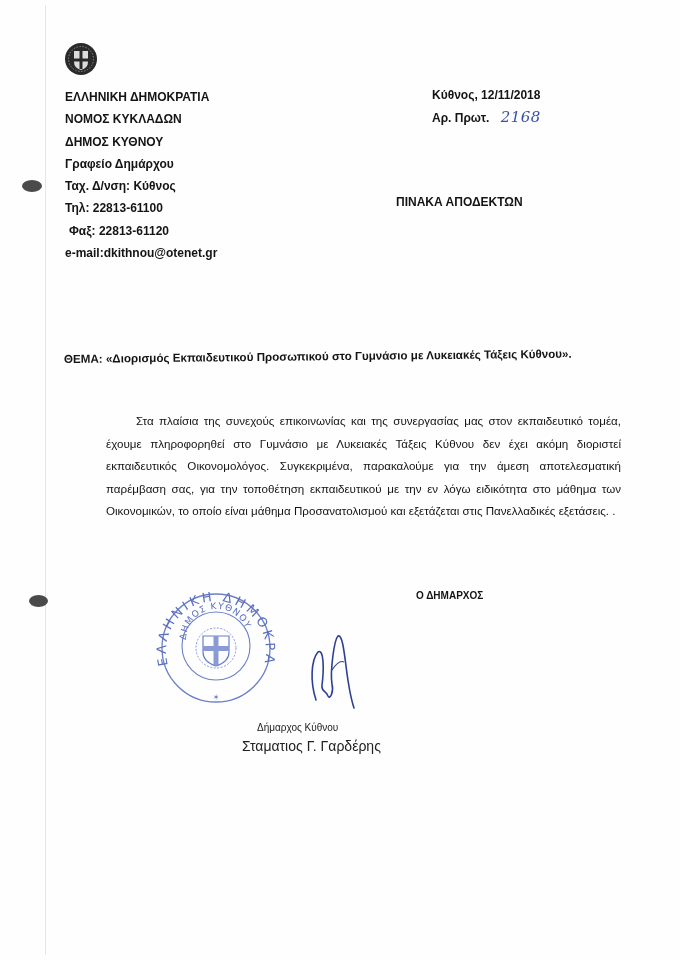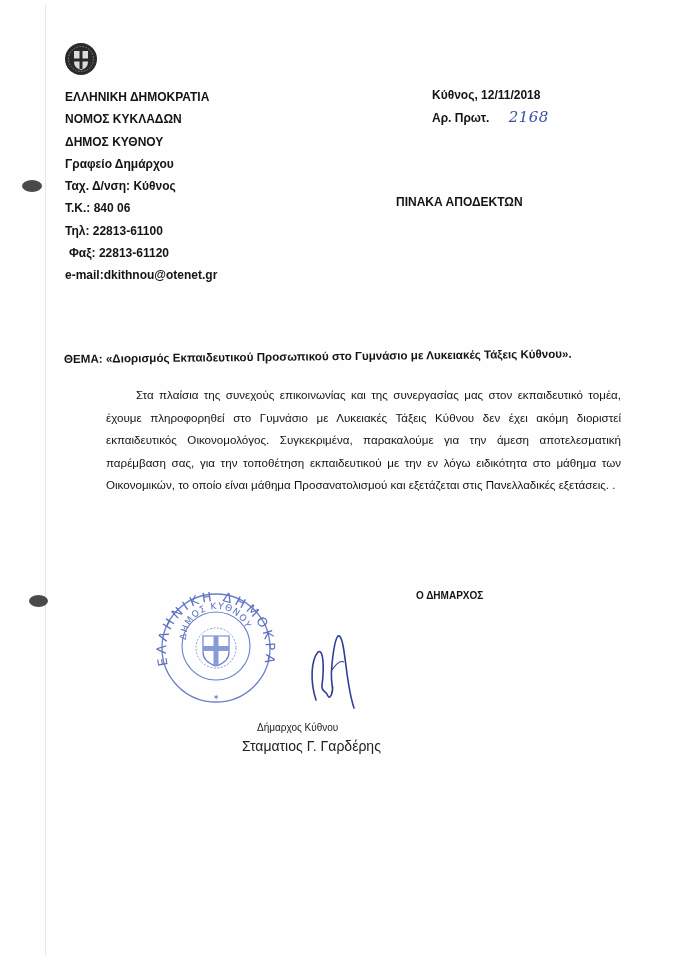--- a/index.html
+++ b/index.html
@@ -18,32 +18,32 @@
 
   .emblem { position: absolute; left: 64px; top: 42px; width: 34px; height: 34px; }
 
   .sender { position: absolute; left: 65px; top: 86px; font-size: 12px; font-weight: bold; line-height: 22.3px; }
   .sender div { white-space: nowrap; }
   .sender .indent { padding-left: 4px; }
 
   .date-block { position: absolute; left: 432px; top: 84px; font-size: 12px; font-weight: bold; line-height: 22px; }
   .protocol-num {
     font-family: "DejaVu Serif", serif; font-style: italic; font-weight: normal;
-    color: #3a4fa8; font-size: 15px; margin-left: 16px; letter-spacing: 0.5px;
+    color: #3a4fa8; font-size: 15px; margin-left: 8px; letter-spacing: 0.5px;
   }
 
   .recipients { position: absolute; left: 396px; top: 190px; font-size: 12px; font-weight: bold; line-height: 24px; }
 
   .subject {
     position: absolute; left: 64px; top: 352px; font-size: 11.6px; font-weight: bold;
     transform: rotate(-0.6deg); transform-origin: left center; white-space: nowrap;
   }
 
   .body-text {
-    position: absolute; left: 108px; top: 384px; width: 513px;
+    position: absolute; left: 108px; top: 410px; width: 513px;
     font-size: 11.6px; line-height: 22.5px; text-align: justify;
   }
   .body-text p { margin: 0; text-indent: 30px; }
   .body-text p.p1 { margin-left: -2px; }
   .body-text p.p2 { margin-top: 2px; }
 
   .mayor-title { position: absolute; left: 416px; top: 590px; font-size: 10px; font-weight: bold; }
 
   .stamp { position: absolute; left: 150px; top: 590px; width: 132px; height: 115px; }
   .signature { position: absolute; left: 306px; top: 630px; width: 52px; height: 80px; }
@@ -66,21 +66,20 @@
     <rect x="15.5" y="9" width="3" height="18" fill="#2a2a2a"></rect>
     <rect x="10" y="16.5" width="14" height="3" fill="#2a2a2a"></rect>
   </svg>
 
   <div class="sender">
     <div>ΕΛΛΗΝΙΚΗ ΔΗΜΟΚΡΑΤΙΑ</div>
     <div>ΝΟΜΟΣ ΚΥΚΛΑΔΩΝ</div>
     <div>ΔΗΜΟΣ ΚΥΘΝΟΥ</div>
     <div>Γραφείο Δημάρχου</div>
     <div>Ταχ. Δ/νση: Κύθνος</div>
-    <div>Τ.Κ.: 840 06</div>
     <div>Τηλ: 22813-61100</div>
     <div class="indent">Φαξ: 22813-61120</div>
     <div>e-mail:dkithnou@otenet.gr</div>
   </div>
 
   <div class="date-block">
     <div>Κύθνος, 12/11/2018</div>
     <div>
       <span>Αρ. Πρωτ.</span>
       <span class="protocol-num">2168</span>

